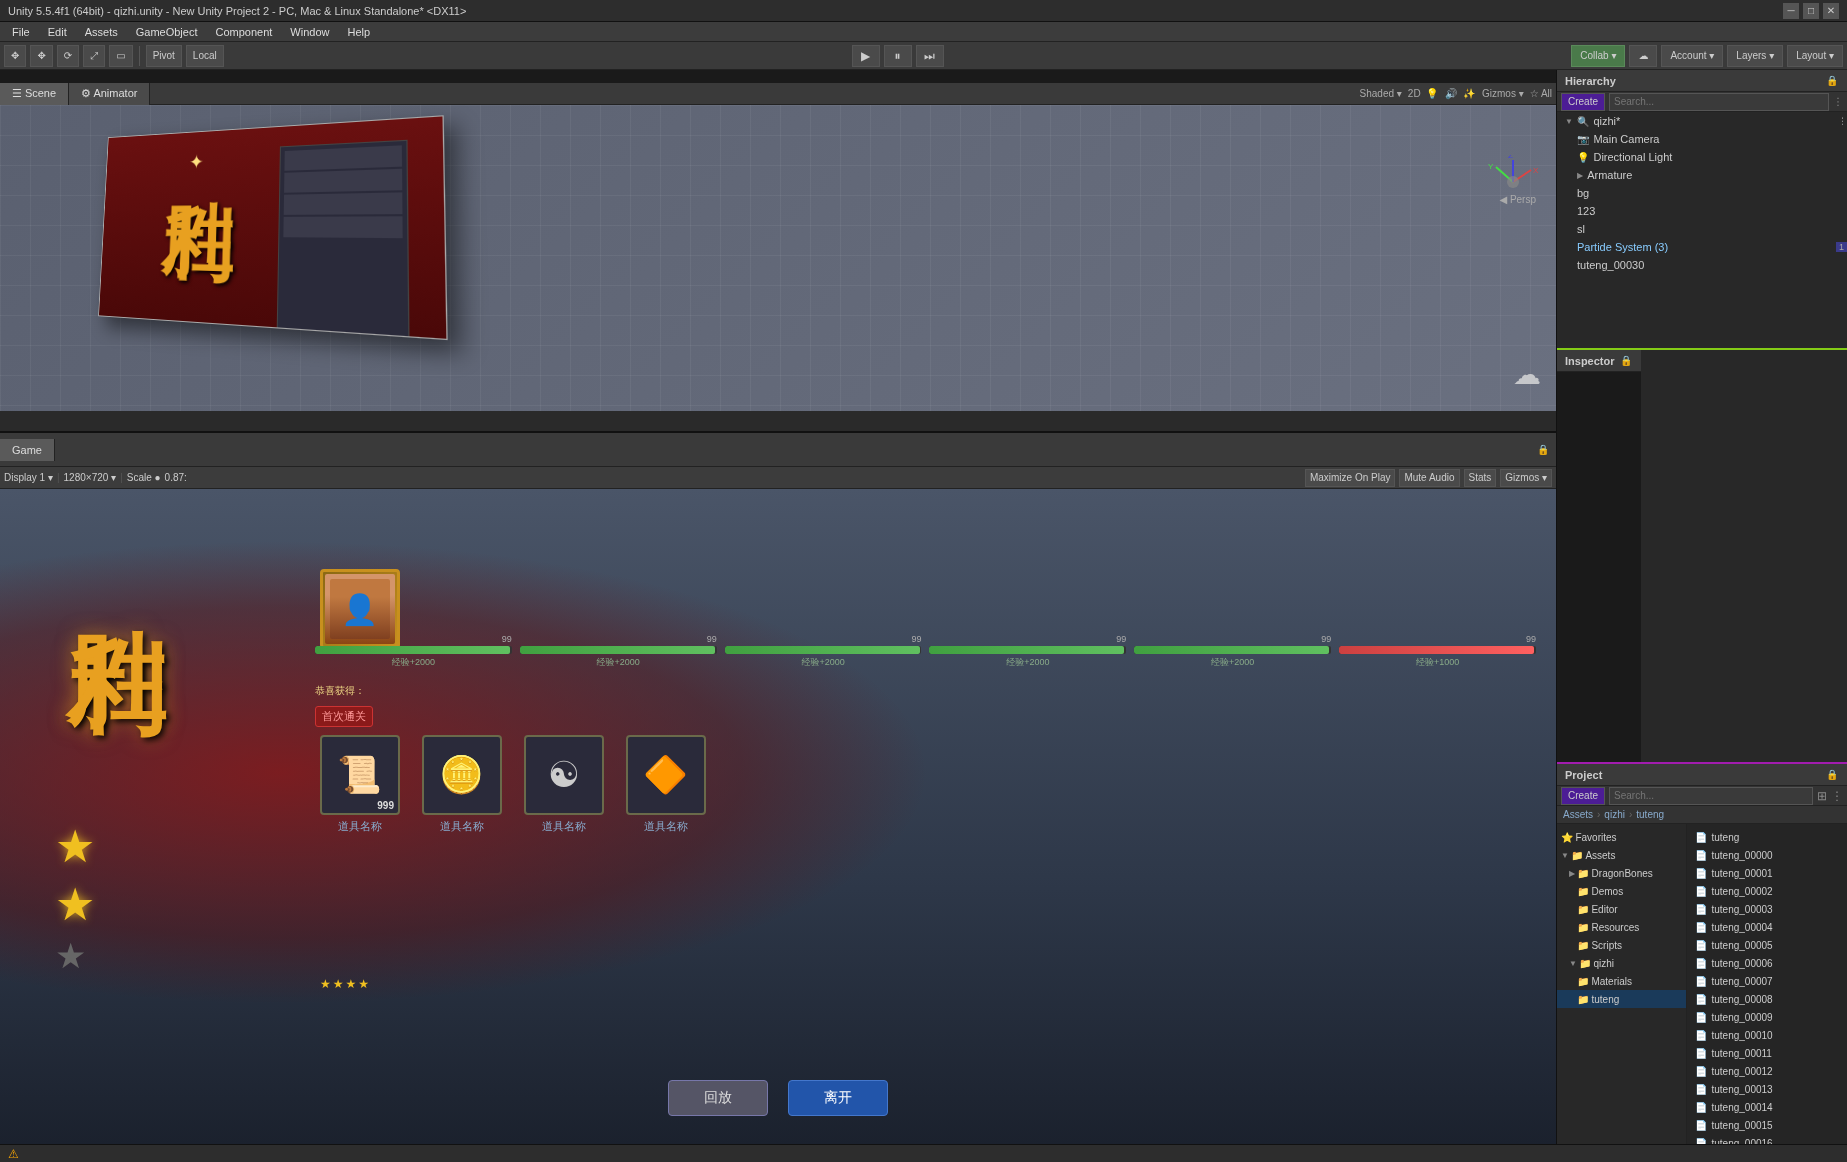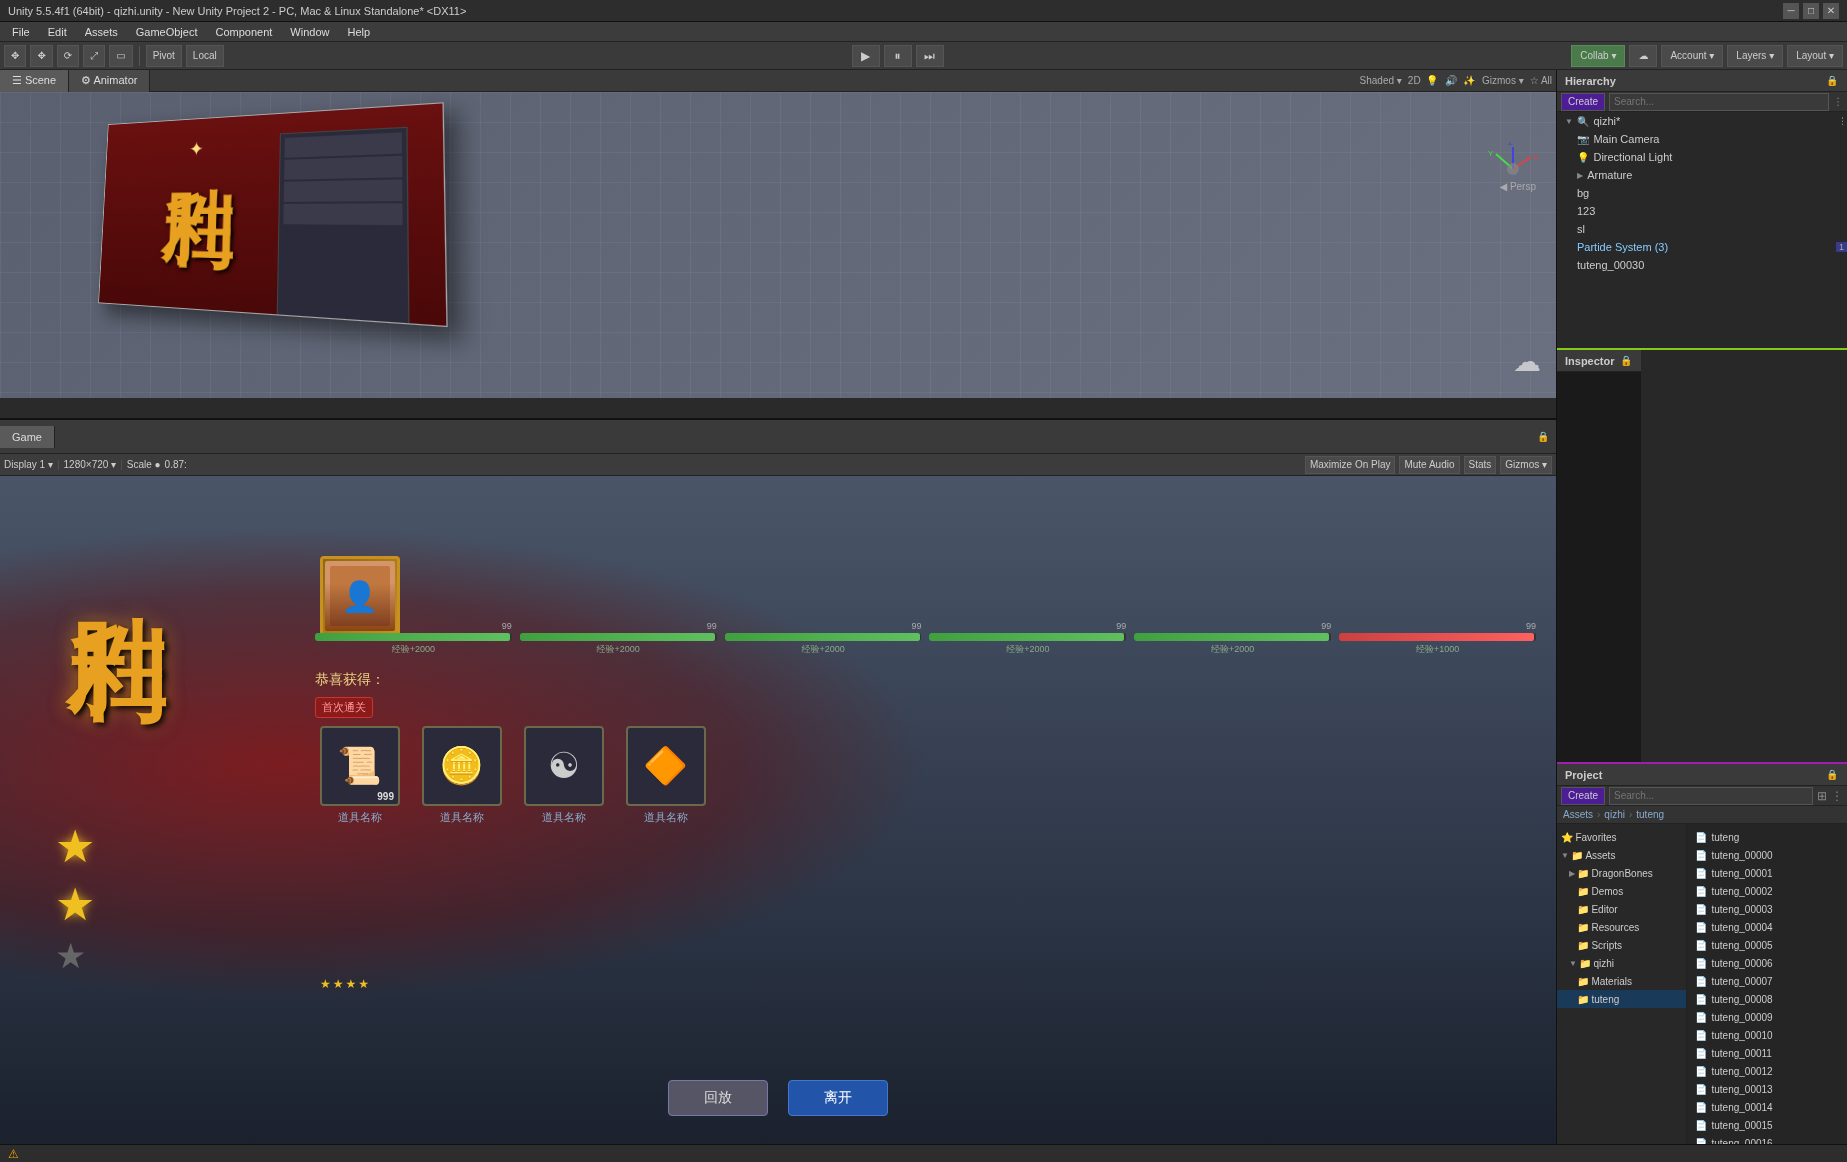--- a/index.html
+++ b/index.html
@@ -114,20 +114,21 @@
       border-right: 1px solid #111;
     }
 
     
     #scene-view {
       flex: 0 0 350px;
       background: #2a2a2a;
       border-bottom: 2px solid #111;
       position: relative;
       overflow: hidden;
+      margin-top: 13px;
     }
     #scene-tab-bar {
       height: 22px;
       background: #3a3a3a;
       display: flex;
       align-items: center;
       border-bottom: 1px solid #222;
     }
     .scene-tab {
       height: 22px;
@@ -354,21 +355,21 @@
       text-align: center;
     }
     
     .reward-section {
       position: absolute;
       top: 195px;
       left: 315px;
       right: 20px;
     }
     .reward-title {
-      font-size: 14px;
+      font-size: 10px;
       color: #e8d080;
       margin-bottom: 8px;
       font-family: Liberation Serif, serif;
     }
     .first-pass-badge {
       display: inline-block;
       background: #8b1a1a;
       border: 1px solid #cc3333;
       color: #ff9999;
       font-size: 11px;

